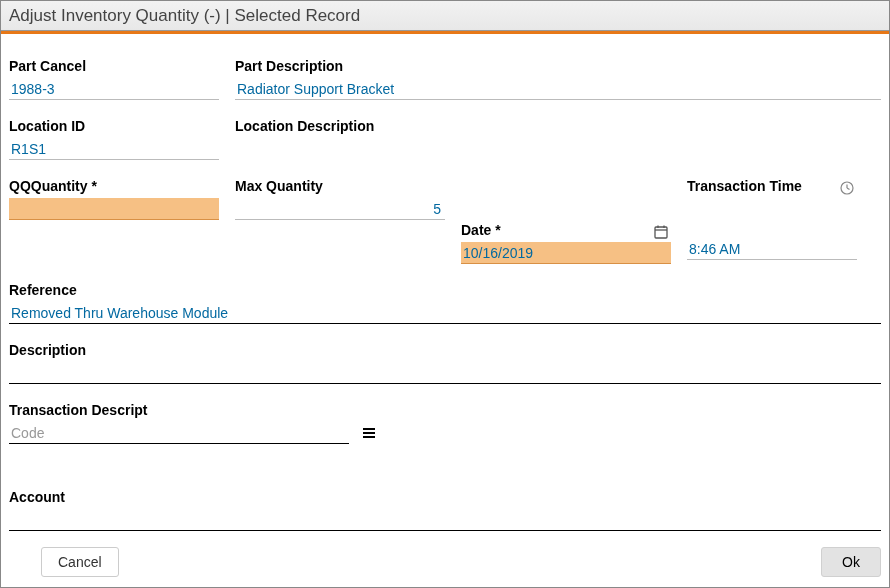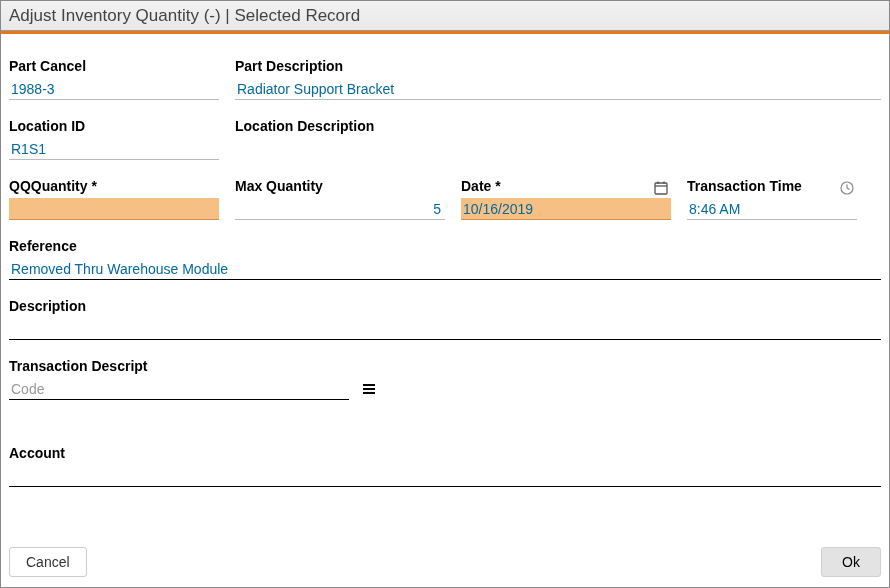--- a/index.html
+++ b/index.html
@@ -11,24 +11,24 @@
   .row { display: flex; gap: 16px; margin-bottom: 18px; }
   .field { display: flex; flex-direction: column; }
   .label { font-size: 14px; font-weight: bold; color: #000; margin-bottom: 4px; }
   .input-flat { border: none; border-bottom: 1px solid #bbb; font-size: 14px; height: 22px; padding: 2px 2px; background: transparent; color: #0369a1; width: 100%; }
   .input-flat::placeholder { color: #999; }
   .highlight { background: #f6c084; border-bottom: 1px solid #d89045; }
   .num { text-align: right; padding-right: 4px; }
   .withicon { position: relative; }
   .withicon .icon { position: absolute; right: 2px; top: 2px; width: 16px; height: 16px; color: #555; }
   .input-cal { padding-right: 20px; background: #f6c084; border-bottom: 1px solid #d89045; }
-  .input-time { padding-right: 20px; }
+  .input-time { padding-right: 20px; margin-top: 40px; }
   .footer { position: absolute; bottom: 0; left: 0; right: 0; height: 44px; border-top: 1px solid transparent; display: flex; align-items: center; justify-content: space-between; padding: 0 8px 8px 8px; }
   .btn { height: 30px; min-width: 60px; padding: 0 16px; border-radius: 3px; font-size: 14px; cursor: pointer; }
-  .btn-cancel { background: #fff; border: 1px solid #ccc; color: #333; }
+  .btn-cancel { background: #fff; border: 1px solid #ccc; color: #333; margin-left: 32px; }
   .btn-ok { background: #e3e3e3; border: 1px solid #d0d0d0; color: #000000; cursor: default; text-align: center; }
   .td-code { width: 340px; }
   .td-type { flex: 1; }
   .td-menu { width: 24px; display:flex; align-items:center; justify-content:center; margin-left:8px; }
   svg { display: block; }
   .menu-icon { cursor: pointer; }
 </style>
 </head>
 <body>
 
@@ -63,21 +63,21 @@
 
     <div class="row">
       <div class="field" style="width:210px;">
         <span class="label">QQQuantity *</span>
         <input class="input-flat highlight" value="" style="">
       </div>
       <div class="field" style="width:210px;">
         <span class="label">Max Quantity</span>
         <input class="input-flat num" readonly="" value="5" style="">
       </div>
-      <div class="field withicon" style="width:210px;">
+      <div class="field withicon" style="width:210px;margin-top:44px;">
         <span class="label">Date *</span>
         <input class="input-flat input-cal" value="10/16/2019" style="">
         <span class="icon">
           <svg viewBox="0 0 16 16" width="16" height="16" fill="none" stroke="#555" stroke-width="1.3">
             <rect x="2" y="3" width="12" height="11" rx="1"></rect>
             <line x1="2" y1="6" x2="14" y2="6"></line>
             <line x1="5" y1="1.5" x2="5" y2="4"></line>
             <line x1="11" y1="1.5" x2="11" y2="4"></line>
           </svg>
         </span>

